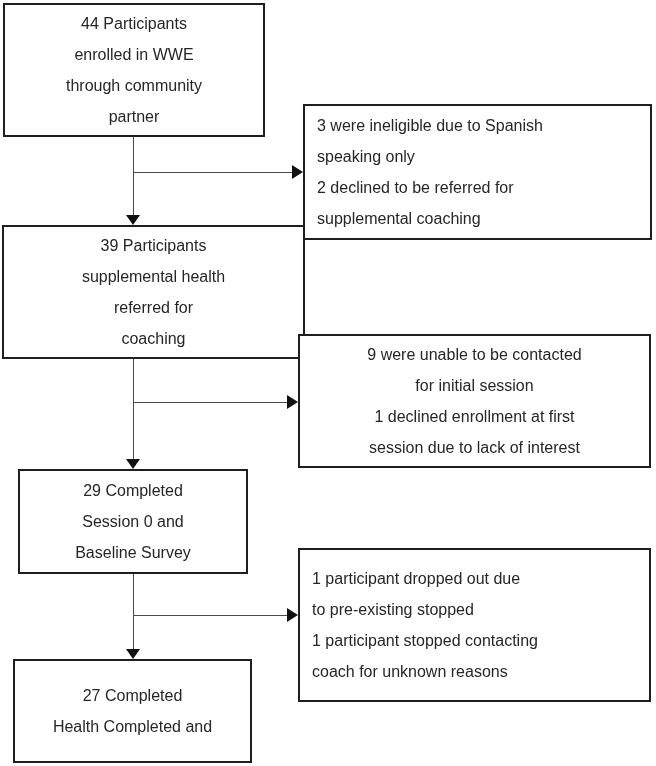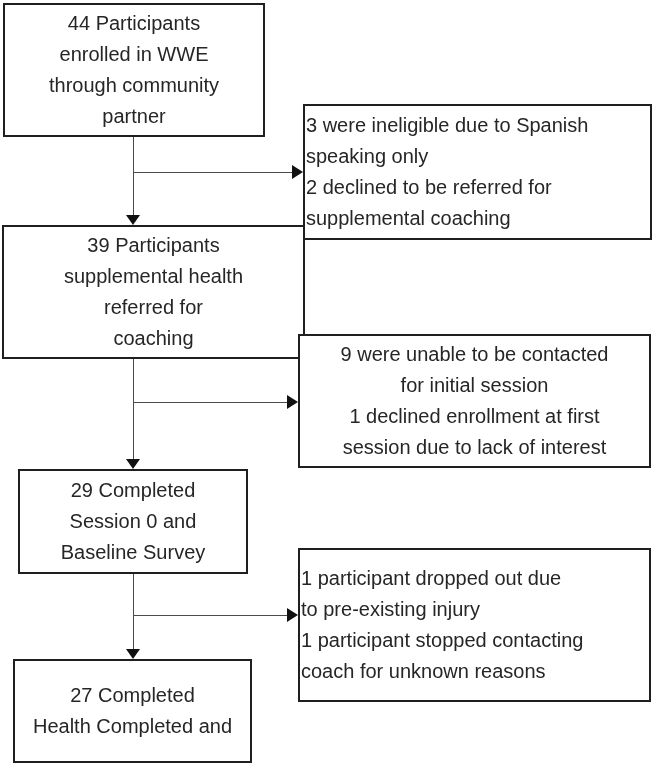--- a/index.html
+++ b/index.html
@@ -12,26 +12,26 @@
     overflow: hidden;
   }
   .box {
     position: absolute;
     box-sizing: border-box;
     border: 2px solid #1f1f1f;
     background: #ffffff;
     display: flex;
     flex-direction: column;
     justify-content: center;
-    font-size: 20px;
+    font-size: 16px;
     line-height: 31px;
     color: #262626;
   }
   .box.centered { align-items: center; text-align: center; }
-  .box.leftal   { align-items: flex-start; text-align: left; padding-left: 1px; padding-right: 4px; }
+  .box.leftal   { align-items: flex-start; text-align: left; padding-left: 12px; padding-right: 4px; }
   .tline { white-space: nowrap; }
   .vline { position: absolute; width: 1px; background: #4a4a4a; }
   .hline { position: absolute; height: 1px; background: #4a4a4a; }
   .arr-down {
     position: absolute; width: 0; height: 0;
     border-left: 7px solid transparent;
     border-right: 7px solid transparent;
     border-top: 10px solid #111111;
   }
   .arr-right {
@@ -75,21 +75,21 @@
   </div>
 
   <div class="box centered" style="left:18px; top:469px; width:230px; height:105px;text-align:right;">
     <div class="tline">29 Completed</div>
     <div class="tline">Session 0 and</div>
     <div class="tline">Baseline Survey</div>
   </div>
 
   <div class="box leftal" style="left:298px; top:548px; width:353px; height:154px;">
     <div class="tline">1 participant dropped out due</div>
-    <div class="tline">to pre-existing injury</div>
+    <div class="tline">to pre-existing stopped</div>
     <div class="tline">1 participant stopped contacting</div>
     <div class="tline">coach for unknown reasons</div>
   </div>
 
   <div class="box centered" style="left:13px; top:659px; width:239px; height:104px;">
     <div class="tline">27 Completed</div>
     <div class="tline">Health Completed and</div>
   </div>
 
   <div class="vline" style="left:133px; top:137px; height:79px;"></div>

